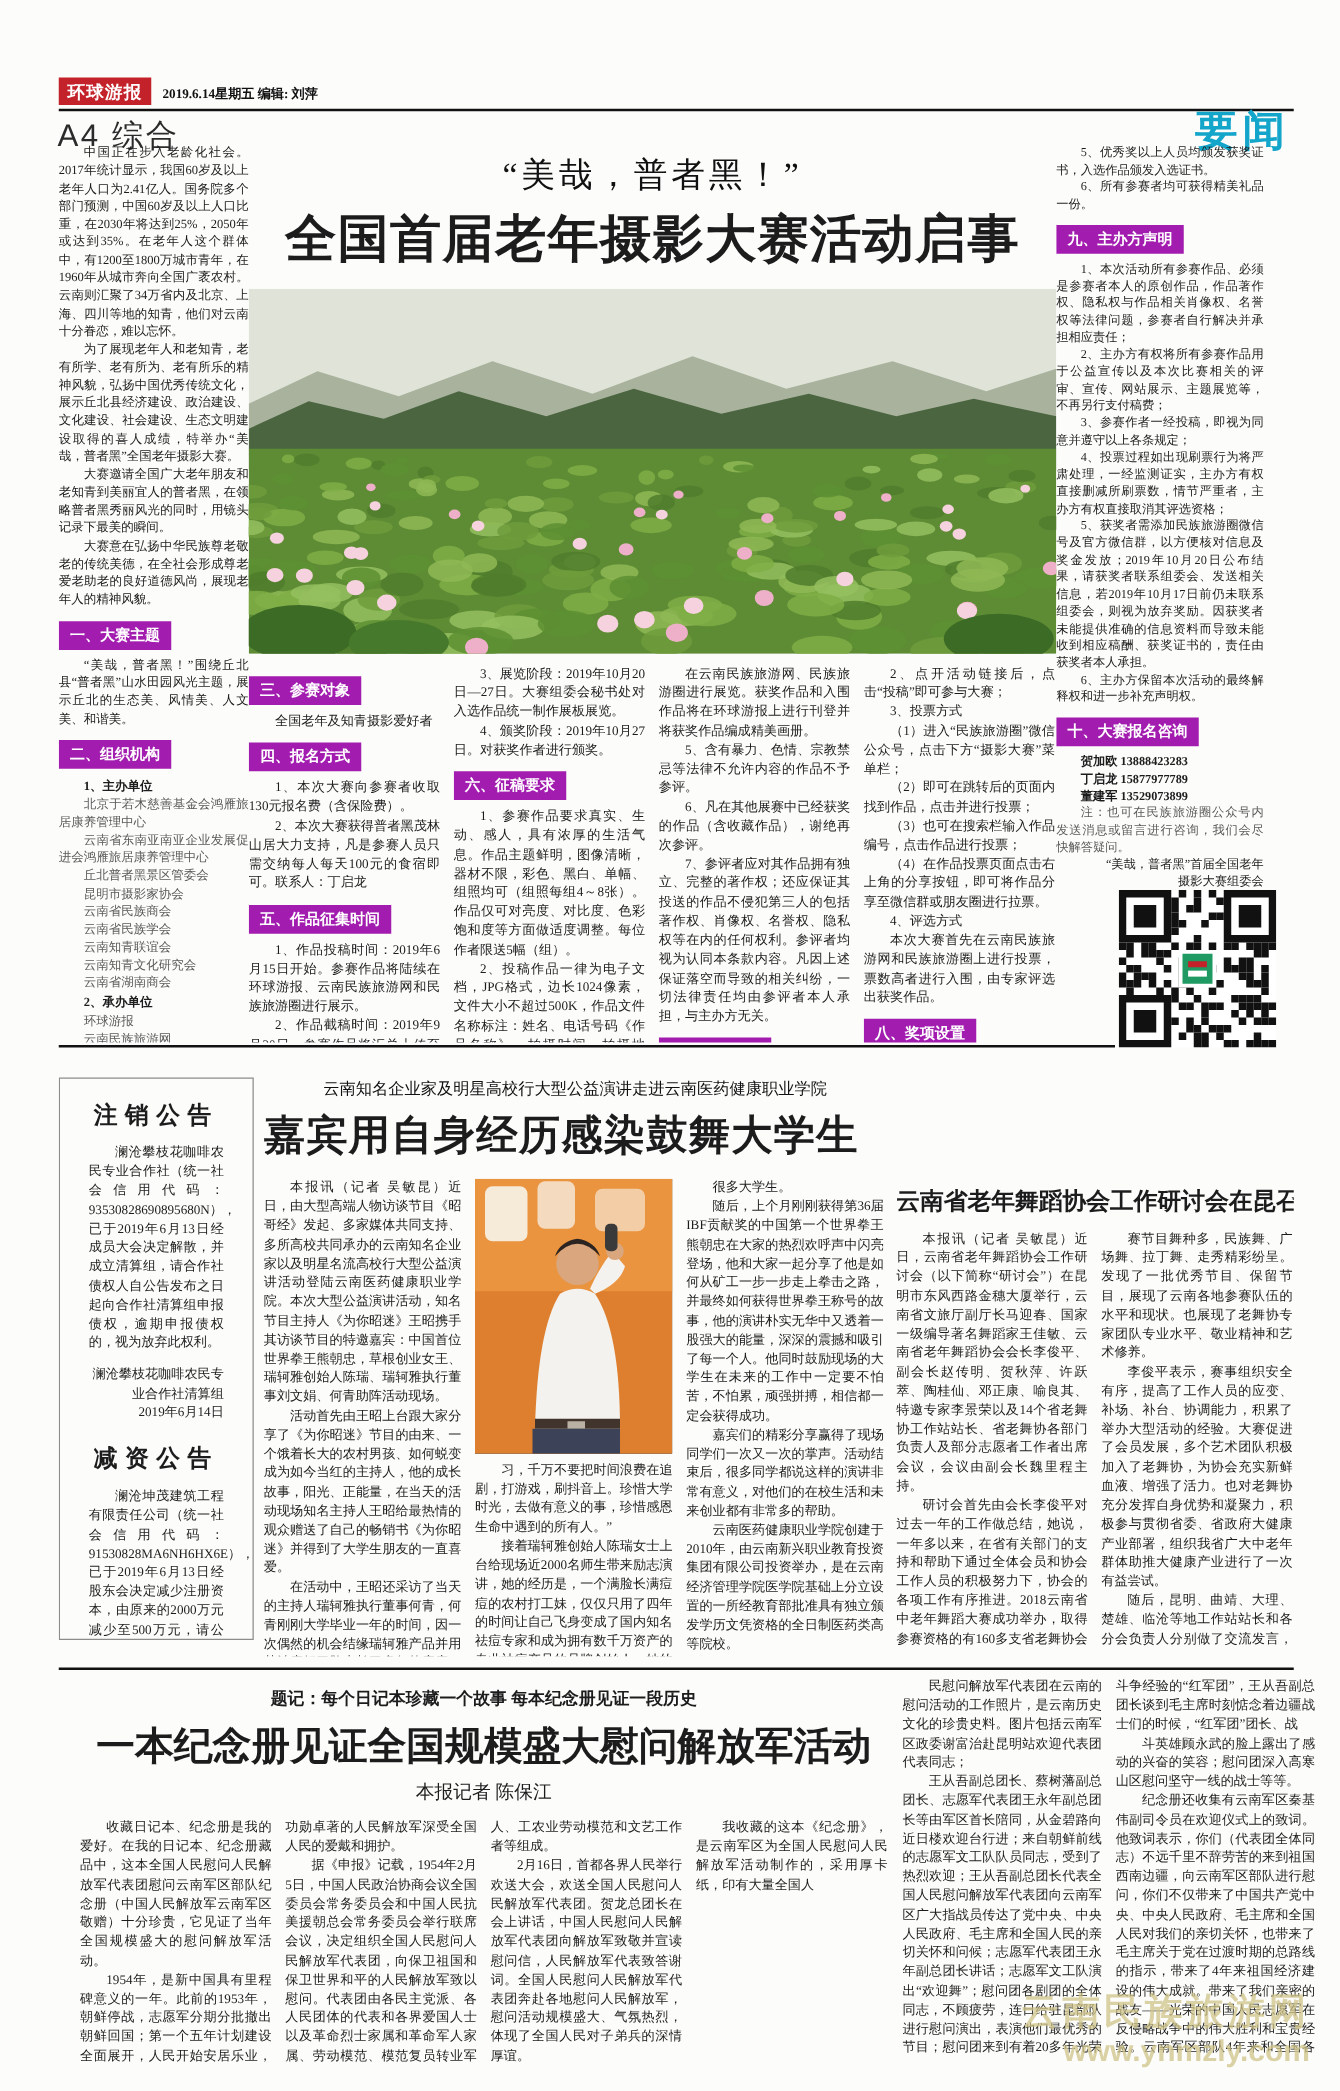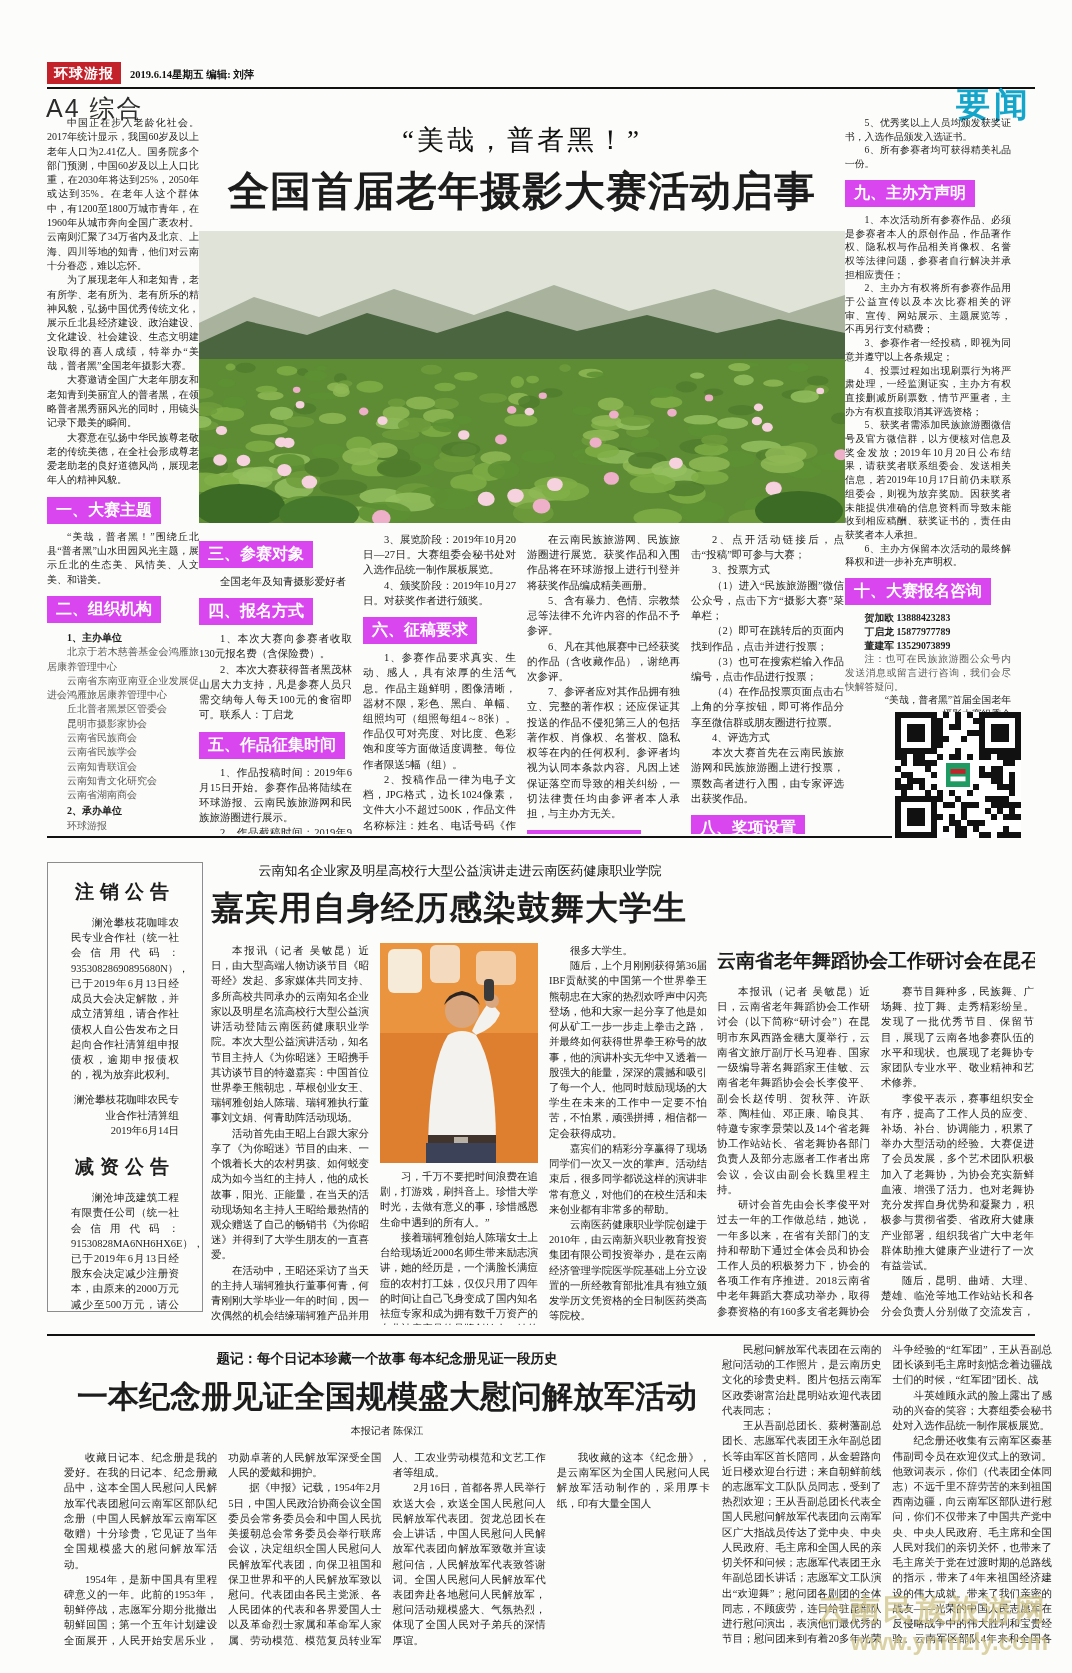--- a/index.html
+++ b/index.html
@@ -12,22 +12,22 @@
   .dateline{position:absolute;left:130px;top:68px;font-size:10.5px;font-weight:bold;color:#111;}
   .rule-top{position:absolute;left:47px;top:87px;width:988px;height:2px;background:#111;}
   .page-label{position:absolute;left:46px;top:92px;font-family:"Liberation Sans",sans-serif;
         font-size:25px;color:#2b2b2b;letter-spacing:2px;}
   .section-label{position:absolute;right:40px;top:82px;font-family:"Liberation Sans",sans-serif;
         font-size:34px;font-weight:900;color:#14a5cb;letter-spacing:4px;}
   
   .body{font-size:10.5px;line-height:1.45;margin:0;text-align:justify;}
   .ind{text-indent:2em;}
   .bold{font-weight:bold;}
-  .ghdr{display:inline-block;background:#d946ef;color:#fff;font-family:"Liberation Sans",sans-serif;
-        font-weight:bold;font-size:16px;padding:3px 9px;margin:9px 0 6px 0;}
+  .ghdr{display:inline-block;background:#a21caf;color:#fff;font-family:"Liberation Sans",sans-serif;
+        font-weight:bold;font-size:12px;padding:3px 9px;margin:9px 0 6px 0;}
   .sub{text-indent:2em;font-weight:bold;margin-top:2px;}
   .org{color:#5a5a5a;text-indent:2em;}
   
   .annc{position:absolute;left:47px;top:116px;width:988px;height:718px;display:flex;gap:0;overflow:hidden;}
   .annc .cleft{width:152px;flex:none;overflow:hidden;font-size:10px;}
   .annc .cleft .body{font-size:10px;line-height:1.43;}
   .annc .ccenter{width:646px;flex:none;}
   .annc .cright{width:166px;flex:none;overflow:hidden;}
   .annc .cright .body{font-size:9.8px;line-height:1.4;}
   .kicker1{text-align:center;font-size:27px;letter-spacing:3px;margin-top:6px;color:#111;}
@@ -56,21 +56,21 @@
         margin-top:102px;white-space:nowrap;}
   .dance .cols{display:flex;gap:11px;margin-top:10px;height:336px;overflow:hidden;}
   .dance .dcol{width:153px;flex:none;overflow:hidden;}
   
   .rule-bot{position:absolute;left:47px;top:1334px;width:988px;height:2px;background:#111;}
   .bottom{position:absolute;left:64px;top:1342px;width:988px;height:318px;display:flex;gap:12px;overflow:hidden;}
   .bleft{width:646px;flex:none;}
   .kicker3{text-align:center;font-size:13.5px;font-weight:bold;margin-top:8px;}
   .headline4{text-align:center;font-family:"Liberation Sans",sans-serif;font-weight:900;font-size:31px;
         margin-top:8px;white-space:nowrap;}
-  .byline{text-align:center;font-size:10px;margin-top:6px;}
+  .byline{text-align:center;font-size:15px;margin-top:6px;}
   .bflow4{margin-top:12px;height:212px;column-count:4;column-gap:11px;column-fill:auto;overflow:hidden;}
   .bright{width:330px;flex:none;height:312px;column-count:2;column-gap:11px;column-fill:auto;overflow:hidden;}
   
   .wmark{position:absolute;right:24px;top:1592px;text-align:right;color:#cfc489;opacity:.75;
         font-family:"Liberation Sans",sans-serif;font-weight:bold;line-height:1.2;}
   .wmark .w1{font-size:30px;letter-spacing:3px;}
   .wmark .w2{font-size:24px;}
 </style>
 </head>
 <body>
@@ -663,21 +663,21 @@
             <p class="body ind">据《申报》记载，1954年2月5日，中国人民政治协商会议全国委员会常务委员会和中国人民抗美援朝总会常务委员会举行联席会议，决定组织全国人民慰问人民解放军代表团，向保卫祖国和保卫世界和平的人民解放军致以慰问。代表团由各民主党派、各人民团体的代表和各界爱国人士以及革命烈士家属和革命军人家属、劳动模范、模范复员转业军人、工农业劳动模范和文艺工作者等组成。</p>
             <p class="body ind">2月16日，首都各界人民举行欢送大会，欢送全国人民慰问人民解放军代表团。贺龙总团长在会上讲话，中国人民慰问人民解放军代表团向解放军致敬并宣读慰问信，人民解放军代表致答谢词。全国人民慰问人民解放军代表团奔赴各地慰问人民解放军，慰问活动规模盛大、气氛热烈，体现了全国人民对子弟兵的深情厚谊。</p>
             <p class="body ind">我收藏的这本《纪念册》，是云南军区为全国人民慰问人民解放军活动制作的，采用厚卡纸，印有大量全国人</p>
           </div>
       </div>
     </div>
     <div class="bright">
       <div>
           <p class="body ind">民慰问解放军代表团在云南的慰问活动的工作照片，是云南历史文化的珍贵史料。图片包括云南军区政委谢富治赴昆明站欢迎代表团代表同志；</p>
           <p class="body ind">王从吾副总团长、蔡树藩副总团长、志愿军代表团王永年副总团长等由军区首长陪同，从金碧路向近日楼欢迎台行进；来自朝鲜前线的志愿军文工队队员同志，受到了热烈欢迎；王从吾副总团长代表全国人民慰问解放军代表团向云南军区广大指战员传达了党中央、中央人民政府、毛主席和全国人民的亲切关怀和问候；志愿军代表团王永年副总团长讲话；志愿军文工队演出“欢迎舞”；慰问团各剧团的全体同志，不顾疲劳，连日给驻昆部队进行慰问演出，表演他们最优秀的节目；慰问团来到有着20多年光荣斗争经验的“红军团”，王从吾副总团长谈到毛主席时刻惦念着边疆战士们的时候，“红军团”团长、战</p>
-          <p class="body ind">斗英雄顾永武的脸上露出了感动的兴奋的笑容；大赛组委会秘书处对入选作品统一制作展板展览。</p>
+          <p class="body ind">斗英雄顾永武的脸上露出了感动的兴奋的笑容；慰问团深入高寒山区慰问坚守一线的战士等等。</p>
           <p class="body ind">纪念册还收集有云南军区秦基伟副司令员在欢迎仪式上的致词。他致词表示，你们（代表团全体同志）不远千里不辞劳苦的来到祖国西南边疆，向云南军区部队进行慰问，你们不仅带来了中国共产党中央、中央人民政府、毛主席和全国人民对我们的亲切关怀，也带来了毛主席关于党在过渡时期的总路线的指示，带来了4年来祖国经济建设的伟大成就。带来了我们亲密的战友——光荣的中国人民志愿军在反侵略战争中的伟大胜利和宝贵经验。云南军区部队4年来和全国各兄弟军区部队一样，由于正确地执行了中国共产党和毛主席的指示，由于得到了人民的热爱和支持，使我们在保卫边疆巩固内部的斗争中有力的打击了帝国主义和残匪对我边境的侵扰，把守住了祖国西南的大门。</p>
         </div>
     </div>
   </section>
 
   <div class="wmark">
     <div class="w1">云南民族旅游网</div>
     <div class="w2">www.ynmzly.com</div>
   </div>
 </div>

